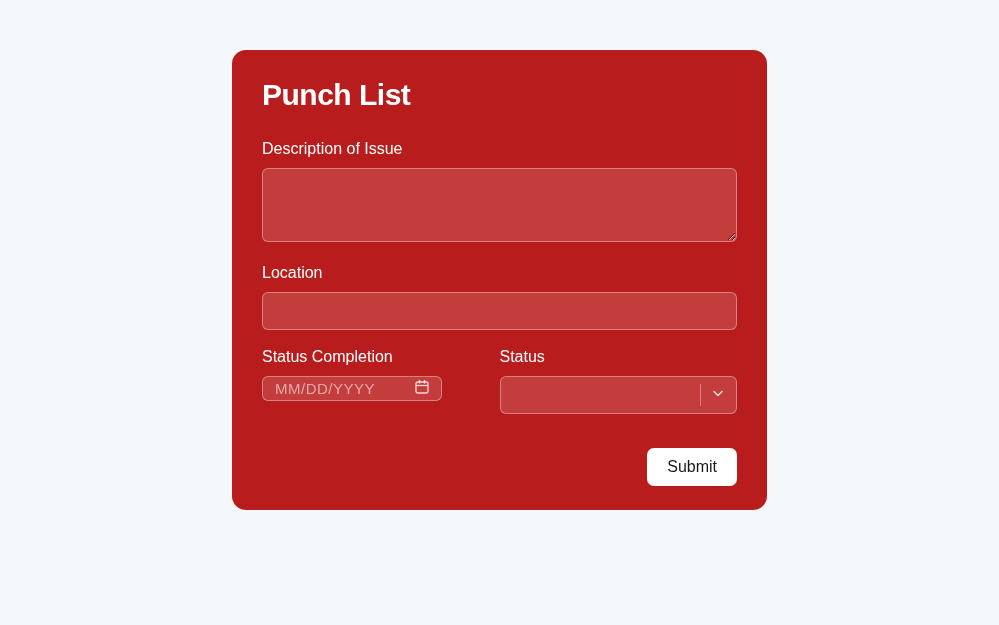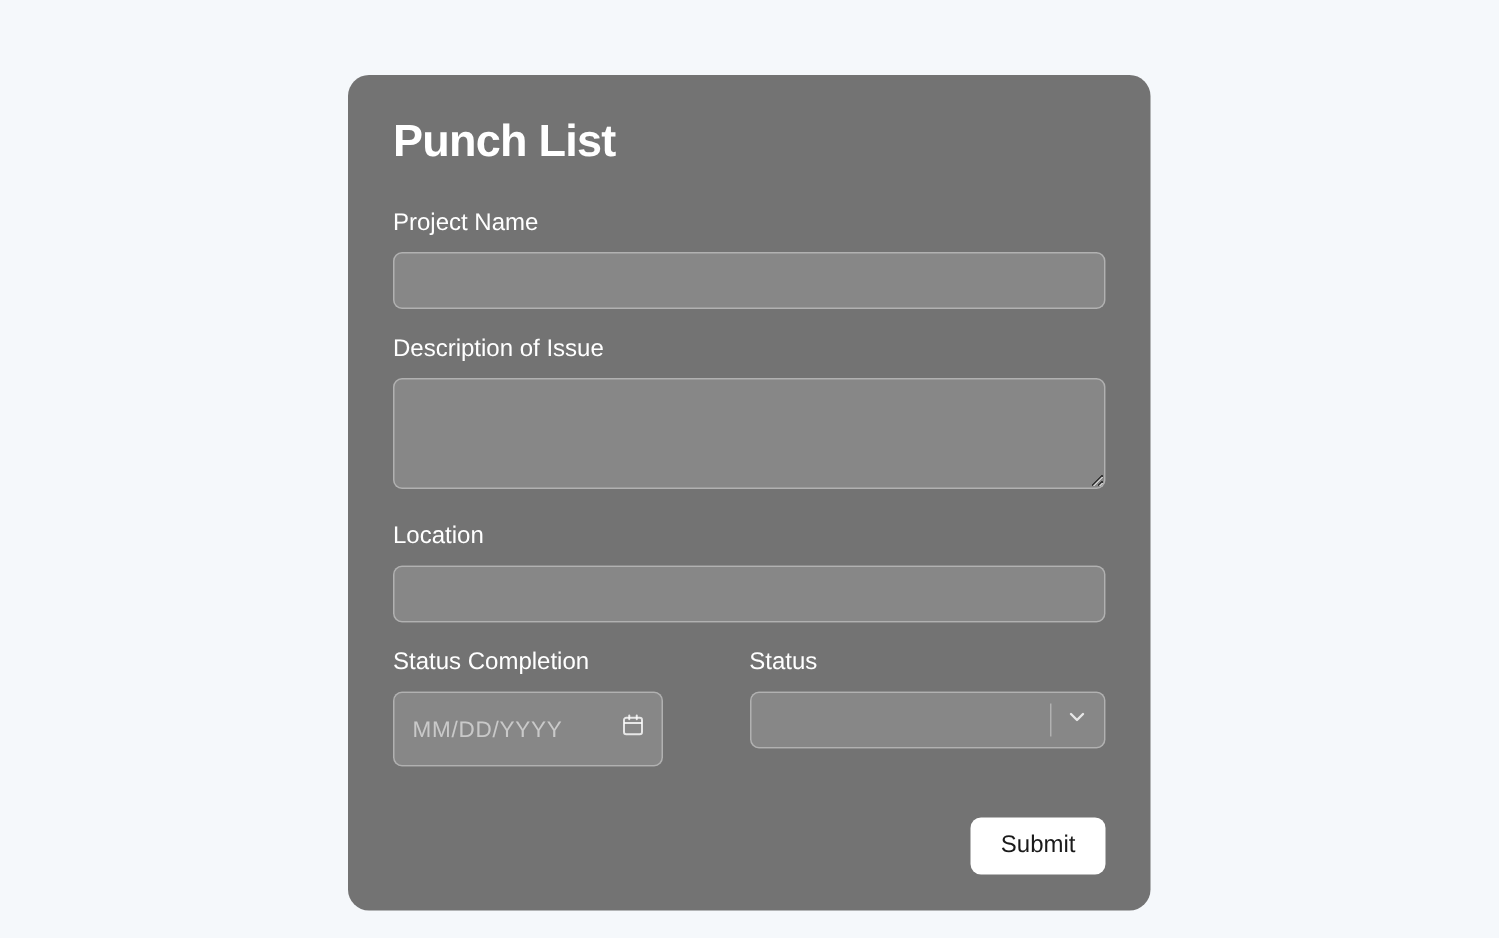--- a/index.html
+++ b/index.html
@@ -12,21 +12,21 @@
       font-family: -apple-system, BlinkMacSystemFont, 'Segoe UI', Helvetica, Arial, sans-serif;
       background-color: #f5f8fb;
       display: flex;
       justify-content: center;
       align-items: flex-start;
       min-height: 625px;
       padding: 50px 20px;
     }
 
     .card {
-      background-color: #737373;
+      background-color: #b91c1c;
       border-radius: 14px;
       padding: 28px 30px 24px 30px;
       width: 535px;
       color: #fff;
     }
 
     .title {
       font-size: 30px;
       font-weight: 700;
       margin-bottom: 28px;
@@ -73,21 +73,21 @@
     .col {
       flex: 1;
     }
 
     .date-wrapper {
       position: relative;
       width: 180px;
     }
 
     .date-input {
-      height: 50px;
+      height: 25px;
       padding: 8px 40px 8px 12px;
     }
 
     .date-input::placeholder {
       color: rgba(255, 255, 255, 0.55);
       letter-spacing: 0.5px;
     }
 
     .calendar-icon {
       position: absolute;
@@ -143,24 +143,20 @@
       cursor: pointer;
       text-align: center;
     }
   </style>
 </head>
 <body>
 
 <div class="card">
   <h1 class="title">Punch List</h1>
 
-  <div class="field">
-    <label class="label">Project Name</label>
-    <input type="text" class="input" value="" style="">
-  </div>
 
   <div class="field">
     <label class="label">Description of Issue</label>
     <textarea class="textarea" style=""></textarea>
   </div>
 
   <div class="row">
     <div class="col field">
       <label class="label">Location</label>
       <input type="text" class="input" value="" style="">

